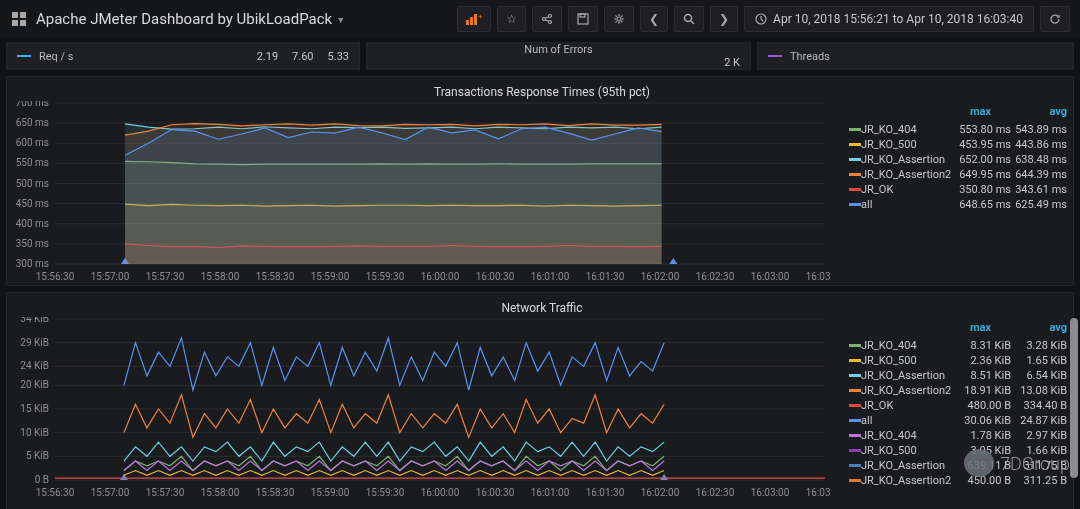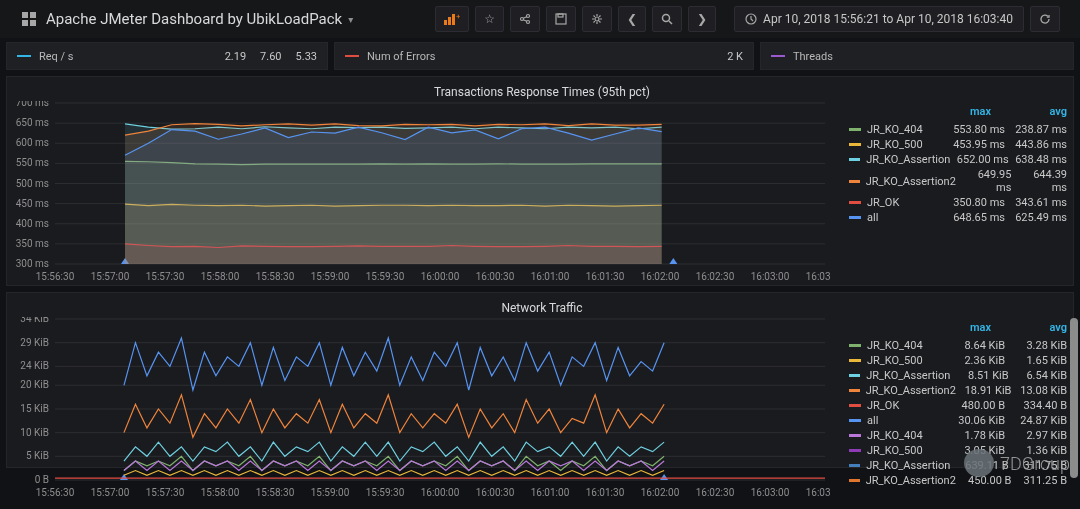--- a/index.html
+++ b/index.html
@@ -10,21 +10,21 @@
   font-size: 12px;
   width: 1080px;
   height: 509px;
   overflow: hidden;
   position: relative;
 }
 .header {
   display: flex;
   align-items: center;
   height: 38px;
-  padding: 0 20px;
+  padding: 0 10px;
   background: #161719;
 }
 .header-icon { width: 18px; height: 18px; margin-right: 8px; display: flex; align-items: center; justify-content: center; }
 .header-title { color: #d8d9da; font-size: 15px; font-weight: 400; }
 .header-caret { margin-left: 6px; color: #8e8e8e; font-size: 10px; }
 .header-spacer { flex: 1; }
 .toolbar { display: flex; gap: 6px; align-items: center; }
 .tool-btn {
   background: #1f1f23;
   border: 1px solid #2c2c32;
@@ -33,39 +33,39 @@
   padding: 0 8px;
   display: flex;
   align-items: center;
   justify-content: center;
   color: #a7a7a7;
   cursor: pointer;
   border-radius: 2px;
   font-size: 12px;
 }
 .tool-btn.accent { color: #eb7b18; }
-.time-btn { padding: 0 10px; color: #c7c7c7; margin-left: 12px; }
+.time-btn { padding: 0 10px; color: #c7c7c7; }
 
 .panels-row {
   display: flex;
   padding: 4px 6px 0 6px;
   gap: 6px;
 }
 .panel {
   background: #1f2024;
   border: 1px solid #25262a;
   height: 28px;
   display: flex;
   align-items: center;
   padding: 0 10px;
   color: #b8b8b8;
   font-size: 11px;
 }
-.panel-req { width: 322px; }
-.panel-err { width: 420px; }
+.panel-req { width: 354px; }
+.panel-err { width: 385px; flex-direction: column; }
 .panel-thr { flex: 1; text-align: center; }
 .panel-legend { width: 14px; height: 2px; margin-right: 8px; }
 .panel-vals { margin-left: auto; display: flex; gap: 14px; color: #c8c8c8; }
 
 .chart-panel {
   margin: 6px;
   background: #1a1b1f;
   border: 1px solid #25262a;
   padding: 4px 0 4px 4px;
 }
@@ -90,21 +90,20 @@
   color: #33b5e5;
   font-size: 11px;
   margin-bottom: 4px;
   font-weight: 600;
 }
 .legend-hdr span { width: 56px; text-align: right; }
 .legend-row {
   display: flex;
   align-items: center;
   padding: 1px 0;
-  gap: 6px;
 }
 .legend-swatch { width: 12px; height: 3px; }
 .legend-name { flex: 1; color: #c8c8c8; }
 .legend-val { width: 56px; text-align: right; color: #c8c8c8; }
 
 .axis-text { fill: #8f8f8f; font-size: 10px; }
 .grid-line { stroke: #2d2e32; stroke-width: 1; }
 
 .watermark {
   position: absolute;
@@ -281,21 +280,21 @@
     <div class="chart-legend">
       <div class="legend-hdr">
         <span>max</span>
         <span>avg</span>
       </div>
       <div id="legend1-rows">
           <div class="legend-row">
             <div class="legend-swatch" style="background:#7eb26d"></div>
             <div class="legend-name">JR_KO_404</div>
             <div class="legend-val">553.80 ms</div>
-            <div class="legend-val">238.87 ms</div>
+            <div class="legend-val">543.89 ms</div>
           </div>
           <div class="legend-row">
             <div class="legend-swatch" style="background:#eab839"></div>
             <div class="legend-name">JR_KO_500</div>
             <div class="legend-val">453.95 ms</div>
             <div class="legend-val">443.86 ms</div>
           </div>
           <div class="legend-row">
             <div class="legend-swatch" style="background:#6ed0e0"></div>
             <div class="legend-name">JR_KO_Assertion</div>
@@ -318,21 +317,21 @@
             <div class="legend-swatch" style="background:#5794f2"></div>
             <div class="legend-name">all</div>
             <div class="legend-val">648.65 ms</div>
             <div class="legend-val">625.49 ms</div>
           </div>
         </div>
     </div>
   </div>
 </div>
 
-<div class="chart-panel" style="height:176px">
+<div class="chart-panel" style="height:218px">
   <div class="chart-title">Network Traffic</div>
   <div class="chart-body">
     <div class="chart-area">
       <svg id="chart2-svg" class="chart-svg" width="820" height="185">
           <line class="grid-line" x1="44" x2="814" y1="163" y2="163"></line>
           <text class="axis-text" x="38" y="166" text-anchor="end">0 B</text>
           <line class="grid-line" x1="44" x2="814" y1="139.3235294117647" y2="139.3235294117647"></line>
           <text class="axis-text" x="38" y="142.3235294117647" text-anchor="end">5 KiB</text>
           <line class="grid-line" x1="44" x2="814" y1="115.6470588235294" y2="115.6470588235294"></line>
           <text class="axis-text" x="38" y="118.6470588235294" text-anchor="end">10 KiB</text>
@@ -374,21 +373,21 @@
     </div>
     <div class="chart-legend">
       <div class="legend-hdr">
         <span>max</span>
         <span>avg</span>
       </div>
       <div id="legend2-rows">
           <div class="legend-row">
             <div class="legend-swatch" style="background:#7eb26d"></div>
             <div class="legend-name">JR_KO_404</div>
-            <div class="legend-val">8.64 KiB</div>
+            <div class="legend-val">8.31 KiB</div>
             <div class="legend-val">3.28 KiB</div>
           </div>
           <div class="legend-row">
             <div class="legend-swatch" style="background:#eab839"></div>
             <div class="legend-name">JR_KO_500</div>
             <div class="legend-val">2.36 KiB</div>
             <div class="legend-val">1.65 KiB</div>
           </div>
           <div class="legend-row">
             <div class="legend-swatch" style="background:#6ed0e0"></div>
@@ -417,21 +416,21 @@
           <div class="legend-row">
             <div class="legend-swatch" style="background:#b877d9"></div>
             <div class="legend-name">JR_KO_404</div>
             <div class="legend-val">1.78 KiB</div>
             <div class="legend-val">2.97 KiB</div>
           </div>
           <div class="legend-row">
             <div class="legend-swatch" style="background:#8f3bb8"></div>
             <div class="legend-name">JR_KO_500</div>
             <div class="legend-val">3.05 KiB</div>
-            <div class="legend-val">1.36 KiB</div>
+            <div class="legend-val">1.66 KiB</div>
           </div>
           <div class="legend-row">
             <div class="legend-swatch" style="background:#447ebc"></div>
             <div class="legend-name">JR_KO_Assertion</div>
             <div class="legend-val">639.11 B</div>
             <div class="legend-val">311.75 B</div>
           </div>
           <div class="legend-row">
             <div class="legend-swatch" style="background:#e0752d"></div>
             <div class="legend-name">JR_KO_Assertion2</div>

